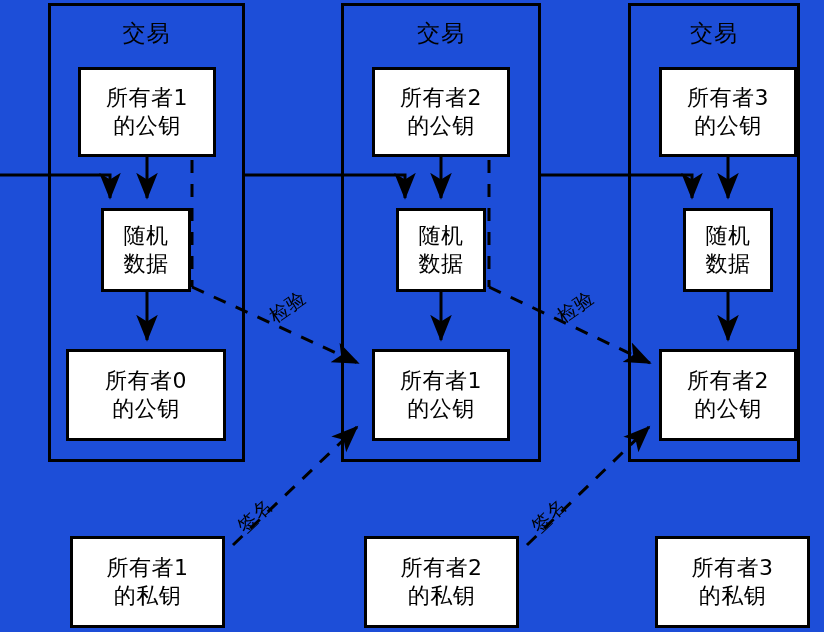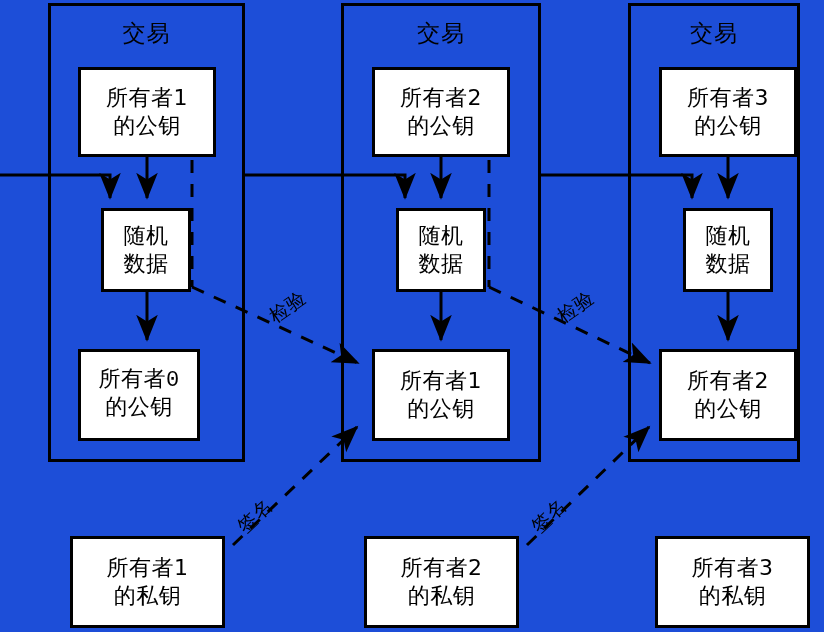--- a/index.html
+++ b/index.html
@@ -128,21 +128,21 @@
   <div class="tx-title" style="left:628px; top:18px; width:172px;">交易</div>
 
   <div class="node-box" style="left:78px; top:67px; width:138px; height:90px;">
     <span class="ln">所有者1</span>
     <span class="ln">的公钥</span>
   </div>
   <div class="node-box" style="left:101px; top:208px; width:90px; height:84px;">
     <span class="ln">随机</span>
     <span class="ln">数据</span>
   </div>
-  <div class="node-box" style="left:78px; top:349px; width:122px; height:92px;font-family:Liberation Mono, monospace;">
+  <div class="node-box" style="left:66px; top:349px; width:160px; height:92px;">
     <span class="ln">所有者0</span>
     <span class="ln">的公钥</span>
   </div>
 
   <div class="node-box" style="left:372px; top:67px; width:138px; height:90px;">
     <span class="ln">所有者2</span>
     <span class="ln">的公钥</span>
   </div>
   <div class="node-box" style="left:396px; top:208px; width:90px; height:84px;">
     <span class="ln">随机</span>

